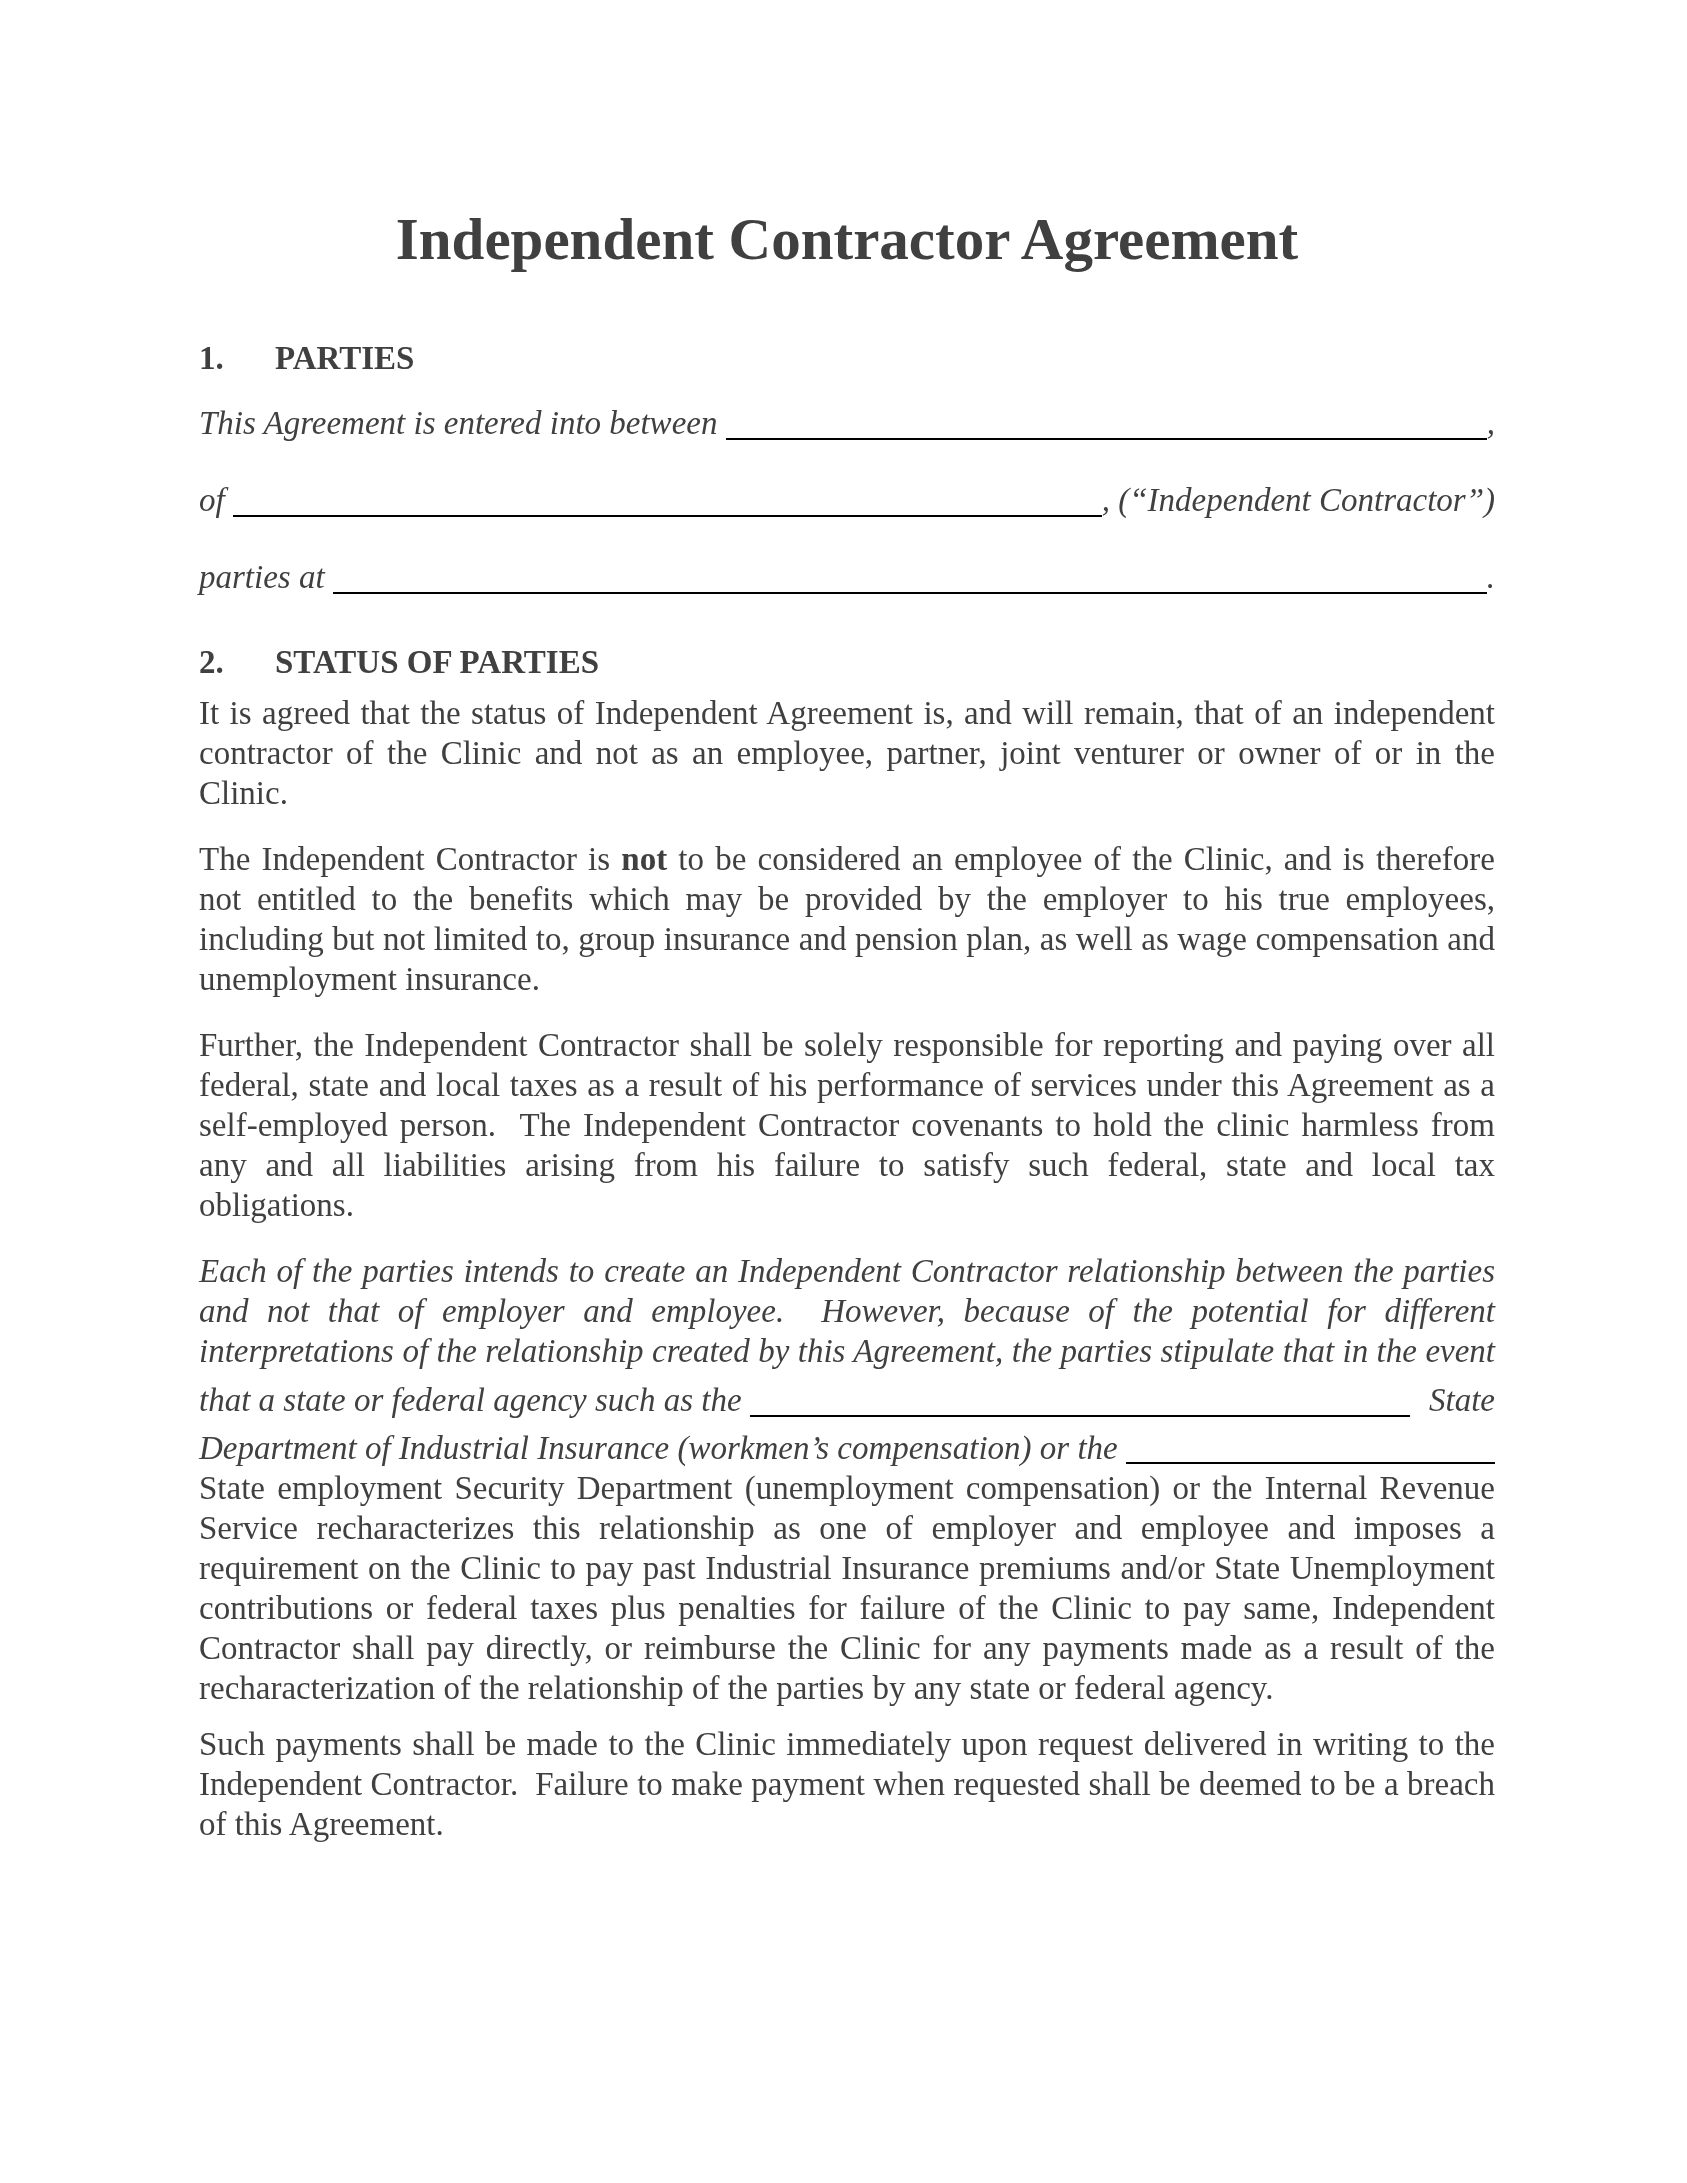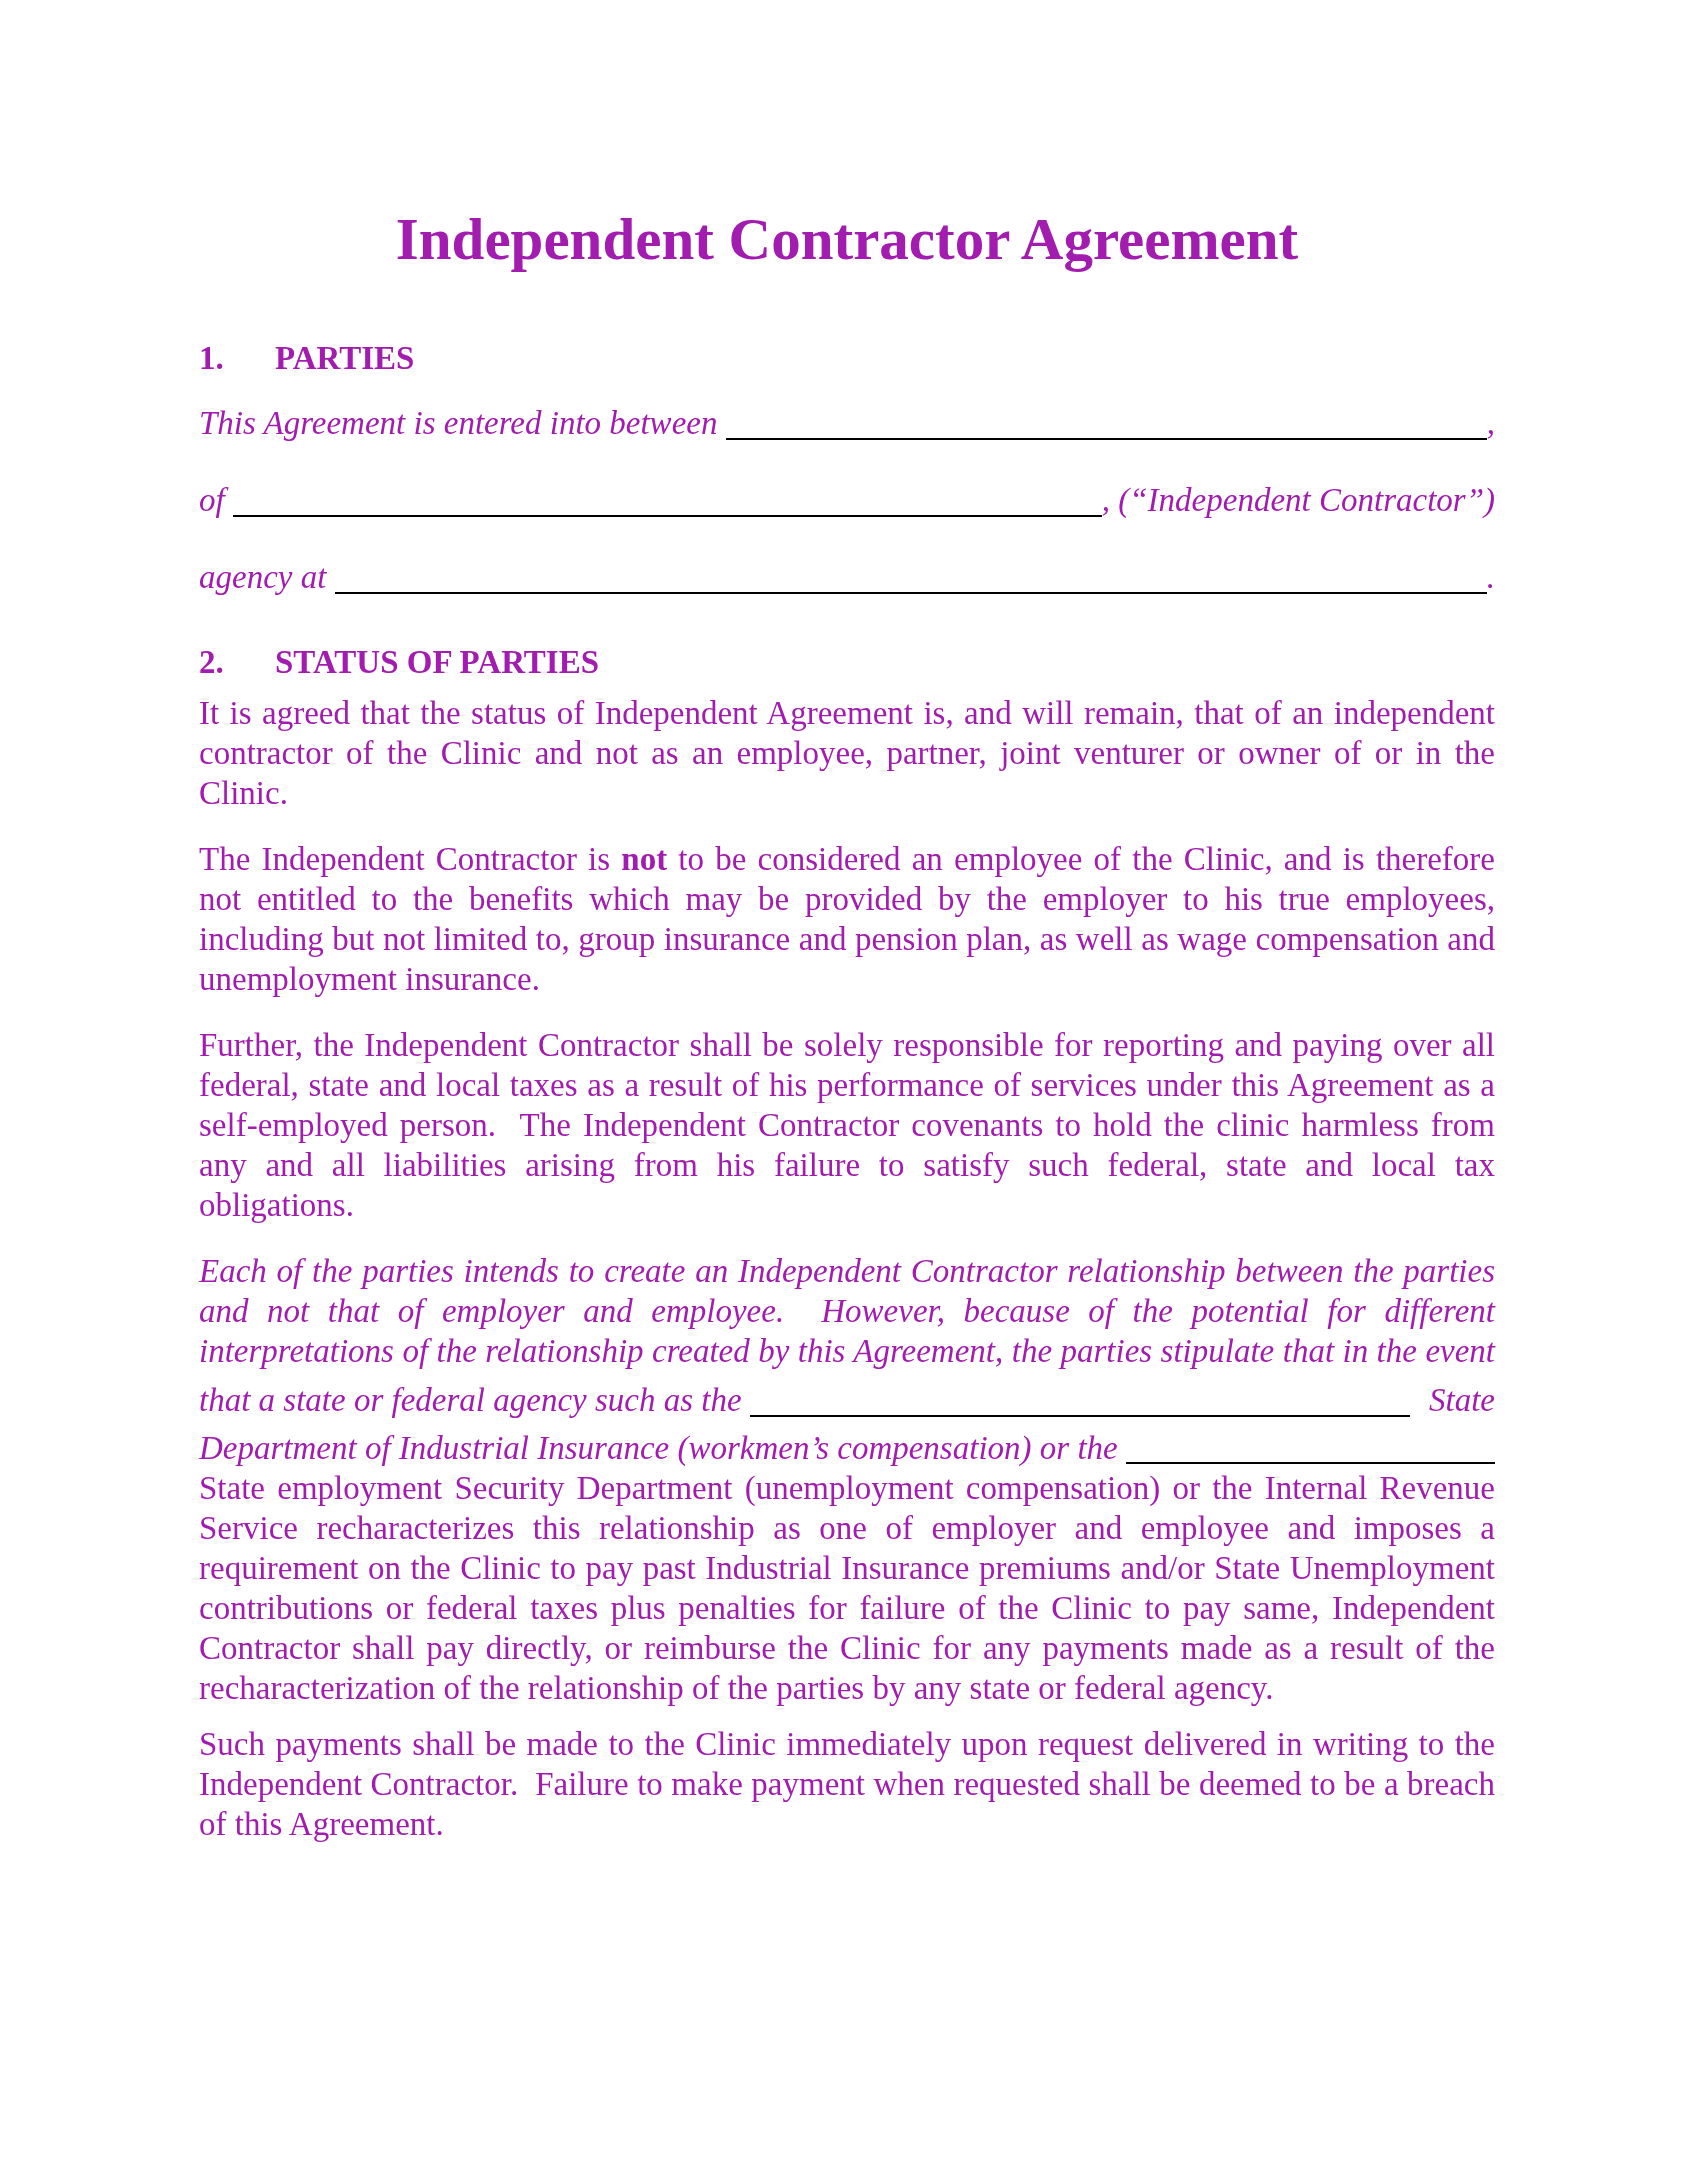--- a/index.html
+++ b/index.html
@@ -2,21 +2,21 @@
 <html style="font-size:14px"><head>
 <meta charset="utf-8">
 <style>
   html, body { margin: 0; padding: 0; background: #fff; }
   .page {
     width: 1687px;
     height: 2184px;
     box-sizing: border-box;
     margin: 0 auto;
     background: #ffffff;
-    color: #a21caf;
+    color: #404040;
     font-family: "Liberation Serif", "DejaVu Serif", serif;
     font-size: 33px;
     line-height: 40px;
     padding: 203px 192px 0 199px;
     overflow: hidden;
   }
   .doc-title {
     text-align: center;
     font-weight: bold;
     font-size: 59px;
@@ -81,21 +81,21 @@
   </div>
 
   <div class="fill-line">
     <span class="prefix">of</span>
     <span class="blank"></span>
     <span class="suffix">, (“Independent Contractor”)</span>
   </div>
 
 
   <div class="fill-line">
-    <span class="prefix">agency at</span>
+    <span class="prefix">parties at</span>
     <span class="blank"></span>
     <span class="suffix">.</span>
   </div>
 
   <div class="sec-heading h2"><span class="num">2.</span><span>STATUS OF PARTIES</span></div>
 
   <p class="para">It is agreed that the status of Independent Agreement is, and will remain, that of an independent contractor of the Clinic and not as an employee, partner, joint venturer or owner of or in the Clinic.</p>
 
   <p class="para"><span>The Independent Contractor is </span><b>not</b><span> to be considered an employee of the Clinic, and is therefore not entitled to the benefits which may be provided by the employer to his true employees, including but not limited to, group insurance and pension plan, as well as wage compensation and unemployment insurance.</span></p>
 

